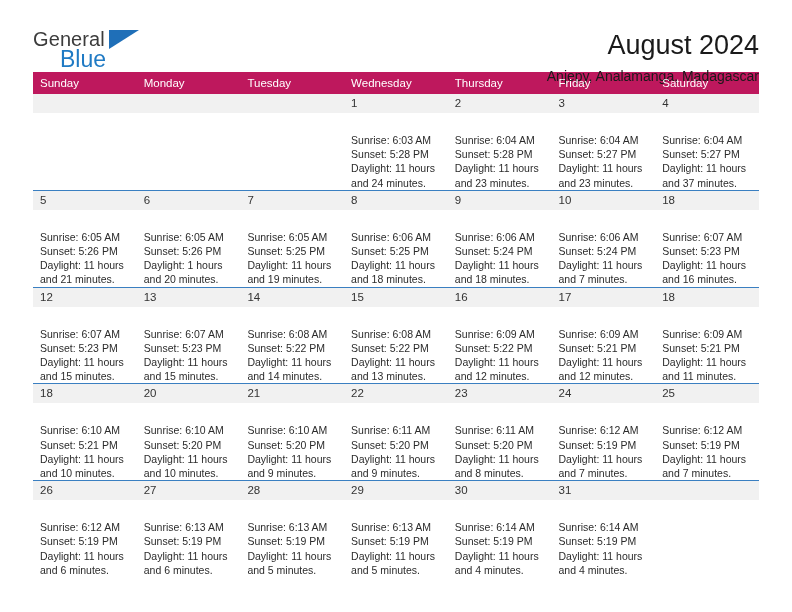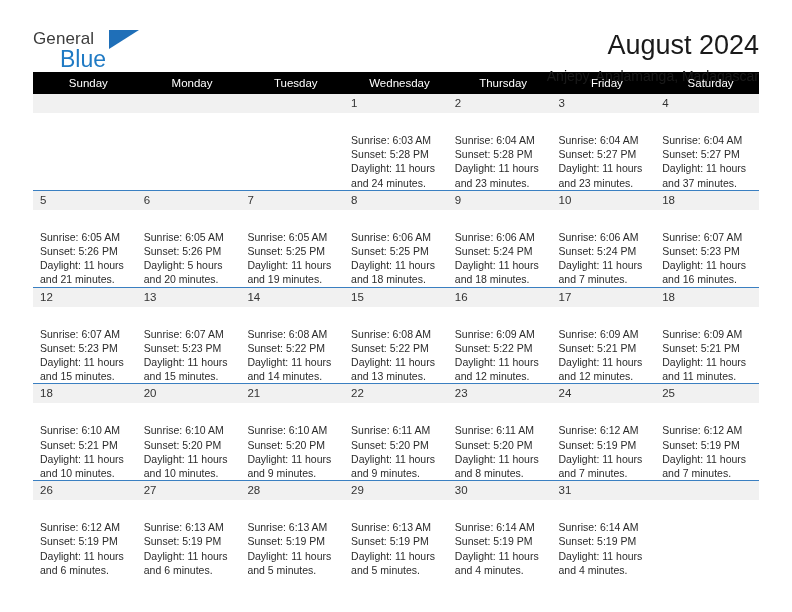--- a/index.html
+++ b/index.html
@@ -31,21 +31,21 @@
     height: 72px;
     box-sizing: border-box;
   }
   .brand {
     position: relative;
     width: 120px;
     height: 48px;
     margin-left: 0px;
   }
   .brand-general {
-    font-size: 17px;
+    font-size: 20px;
     color: #3c3c3c;
     letter-spacing: 0.1px;
     line-height: 22px;
     display: block;
   }
   .brand-blue {
     font-size: 23px;
     color: #1f7ac4;
     line-height: 22px;
     display: block;
@@ -80,25 +80,25 @@
     font-weight: normal;
   }
 
   
   .calendar {
     width: 726px;
     border-collapse: collapse;
     table-layout: fixed;
   }
   .dow-row th {
-    background: #000000;
+    background: #be185d;
     color: #ffffff;
     font-size: 11.5px;
     font-weight: normal;
-    text-align: center;
+    text-align: left;
     padding: 5px 0 5px 7px;
     height: 18px;
     box-sizing: border-box;
     border: none;
   }
   .week-row td {
     vertical-align: top;
     padding: 0;
     border-top: 1px solid #3a7fc1;
     height: 91px;
@@ -212,21 +212,21 @@
               <div>Sunrise: 6:05 AM</div>
               <div>Sunset: 5:26 PM</div>
               <div class="daylight">Daylight: 11 hours and 21 minutes.</div>
             </div>
           </td>
           <td>
             <div class="daynum">6</div>
             <div class="cell-body">
               <div>Sunrise: 6:05 AM</div>
               <div>Sunset: 5:26 PM</div>
-              <div class="daylight">Daylight: 5 hours and 20 minutes.</div>
+              <div class="daylight">Daylight: 1 hours and 20 minutes.</div>
             </div>
           </td>
           <td>
             <div class="daynum">7</div>
             <div class="cell-body">
               <div>Sunrise: 6:05 AM</div>
               <div>Sunset: 5:25 PM</div>
               <div class="daylight">Daylight: 11 hours and 19 minutes.</div>
             </div>
           </td>

